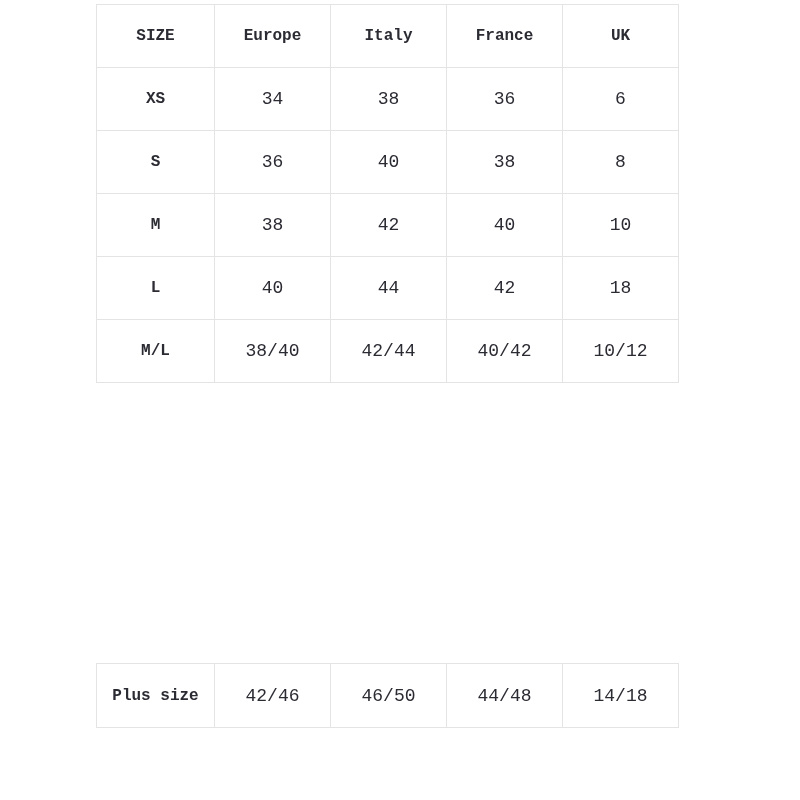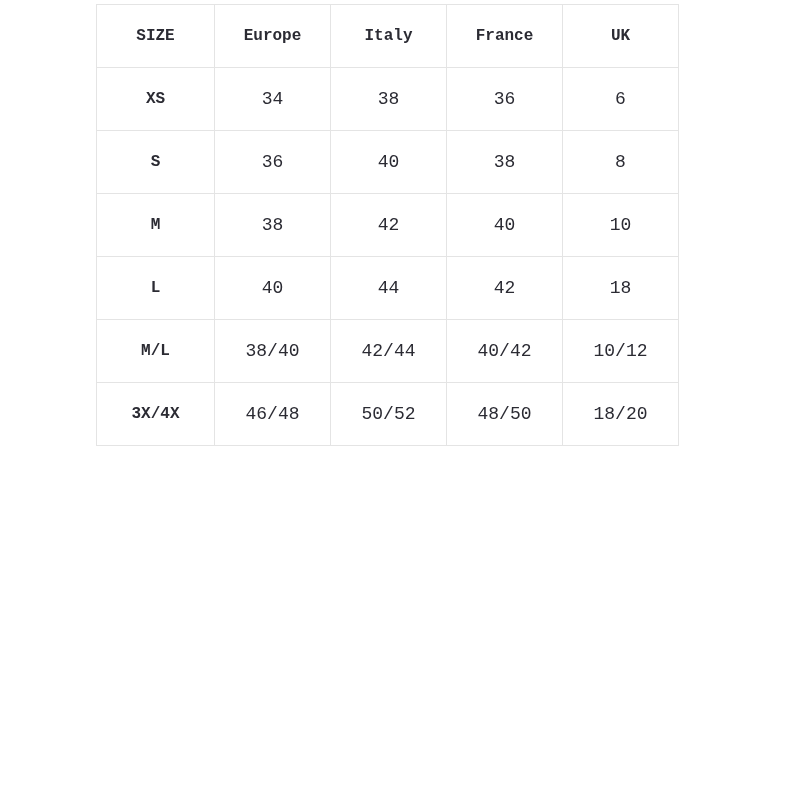--- a/index.html
+++ b/index.html
@@ -111,35 +111,35 @@
 
       <tr>
         <td class="label-cell">M/L</td>
         <td>38/40</td>
         <td>42/44</td>
         <td>40/42</td>
         <td>10/12</td>
       </tr>
 
 
-      <tr>
-        <td class="label-cell">3X/4X</td>
-        <td>46/48</td>
-        <td>50/52</td>
-        <td>48/50</td>
-        <td>18/20</td>
-      </tr>
     </tbody>
   </table>
 
   <table class="size-table secondary-table">
     <colgroup>
       <col class="c-label">
       <col class="c-val">
       <col class="c-val">
       <col class="c-val">
       <col class="c-val">
     </colgroup>
     <tbody>
+      <tr>
+        <td class="label-cell">Plus size</td>
+        <td>42/46</td>
+        <td>46/50</td>
+        <td>44/48</td>
+        <td>14/18</td>
+      </tr>
     </tbody>
   </table>
 
 </div>
 
 </body></html>

